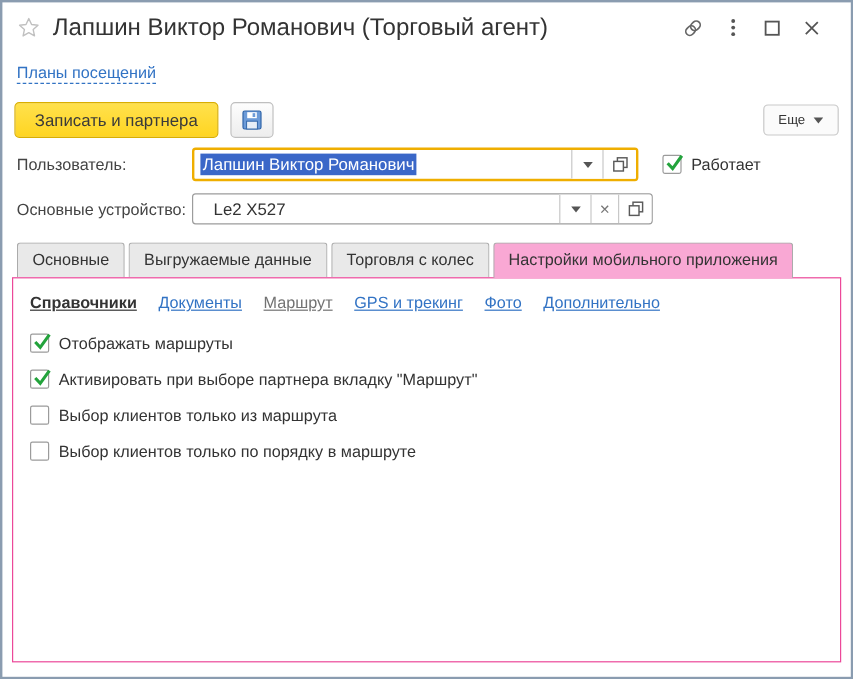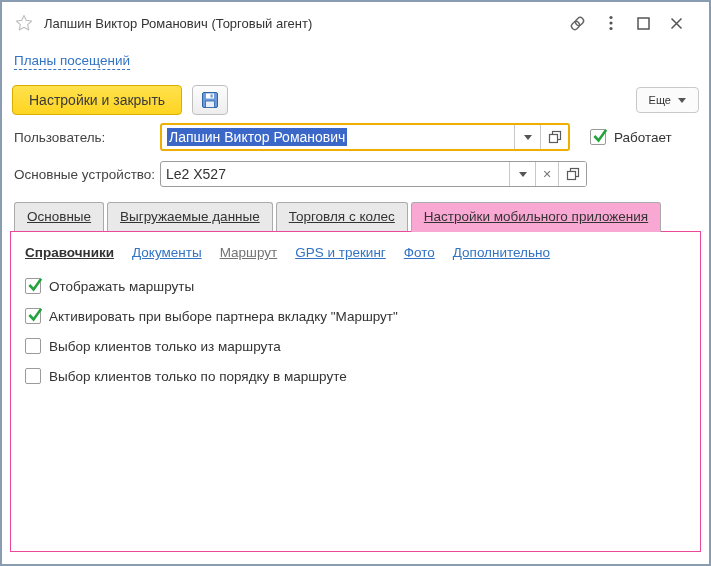--- a/index.html
+++ b/index.html
@@ -11,21 +11,21 @@
     background: #fff;
     border: 2px solid var(--window_border, #8A9CB0);
     display: flex;
     flex-direction: column;
     overflow: hidden;
   }
 
   
   .titlebar { display:flex; align-items:center; height:40px; padding:2px 16px 0 12px; flex:none; }
   .star { width:20px; height:20px; flex:none; cursor:pointer; }
-  .win-title { margin-left:10px; font-size:13px; color:#333; white-space:nowrap; }
+  .win-title { margin-left:10px; font-size:20px; color:#333; white-space:nowrap; }
   .title-icons { margin-left:auto; display:flex; align-items:center; gap:0; }
   .title-btn { width:33px; height:24px; display:flex; align-items:center; justify-content:center; cursor:pointer; }
 
   
   .navrow { display:flex; align-items:center; height:38px; padding:0 12px; gap:22px; flex:none; }
   .nav-chip { background:#F1F1F1; border-radius:4px; padding:7px 14px; color:#333; cursor:default; }
   .nav-link { color:var(--link_blue,#3273C4); border-bottom:1px dashed var(--link_blue,#3273C4); padding:1px 0; cursor:pointer; }
 
   
   .toolbar { display:flex; align-items:center; height:40px; padding:0 10px; gap:10px; flex:none; }
@@ -43,39 +43,39 @@
     margin-left:auto; background:#FBFBFB; border:1px solid #C9C9C9; border-radius:4px;
     padding:6px 12px; font-size:11px; color:#333; cursor:pointer;
     display:flex; align-items:center; gap:7px;
   }
   .caret { width:0; height:0; border-left:4px solid transparent; border-right:4px solid transparent; border-top:5px solid #555; display:inline-block; }
 
   
   .form-row { display:flex; align-items:center; margin:3px 12px 7px; flex:none; }
   .form-label { width:146px; flex:none; color:#444; }
   .field { display:flex; align-items:center; background:#fff; border-radius:3px; height:28px; overflow:hidden; }
-  .field-user { width:410px; border:2px solid var(--field_focus_border,#EFAE00); }
-  .field-device { width:427px; border:1px solid #9C9C9C; height:26px; }
+  .field-user { width:372px; border:2px solid var(--field_focus_border,#EFAE00); }
+  .field-device { width:384px; border:1px solid #9C9C9C; height:26px;padding-left:12px; }
   .field-text { flex:1; padding:0 5px; display:flex; align-items:center; height:100%; cursor:text; white-space:nowrap; overflow:hidden; }
   .sel-text { background:var(--selection_blue,#3A67C8); color:#fff; padding:1px 2px; font-size:14px; }
   .plain-text { color:#333; font-size:14px; }
   .field-btn { flex:none; height:100%; display:flex; align-items:center; justify-content:center; border-left:1px solid #C8C8C8; cursor:pointer; background:#fff; }
   .fb-drop { width:26px; }
   .fb-clear { width:23px; color:#777; font-size:11px; }
   .fb-open { width:28px; }
 
   
   .cb-wrap { display:flex; align-items:center; cursor:pointer; }
   .cb-box { width:16px; height:16px; border:1px solid #9B9B9B; border-radius:2px; background:#fff; position:relative; flex:none; }
   .cb-box svg { position:absolute; left:0px; top:-3px; overflow:visible; }
   .cb-label { margin-left:8px; color:#333; }
   .works-cb { margin-left:20px; }
 
   
-  .tabs { display:flex; align-items:center; margin:8px 8px 0; padding-left:4px; gap:3px; flex:none;text-decoration:underline; }
+  .tabs { display:flex; align-items:center; margin:8px 8px 0; padding-left:4px; gap:3px; flex:none; }
   .tab {
     background:#E9E9E9; border:1px solid #ABABAB; border-bottom:none;
     border-radius:3px 3px 0 0; padding:6px 12px 7px; color:#333; cursor:pointer;
     position:relative; z-index:1; white-space:nowrap;
   }
   .tab.active { background:#f9a8d4; z-index:3; margin-bottom:-1px; padding-bottom:8px; cursor:default; }
 
   
   .panel { flex:1; margin:0 8px 12px; border:1px solid #ec4899; background:#fff; padding:13px 14px; position:relative; z-index:2; }
   .panel-links { display:flex; gap:18px; flex-wrap:nowrap; }
@@ -120,21 +120,21 @@
       </svg>
     </div>
   </div>
 </div>
 
 <div class="navrow">
   <a class="nav-link">Планы посещений</a>
 </div>
 
 <div class="toolbar">
-  <button class="btn-primary">Настройки и закрыть</button>
+  <button class="btn-primary">Записать и партнера</button>
   <div class="btn-icon">
     <svg width="18" height="18" viewBox="0 0 18 18">
       <rect x="1.5" y="1.5" width="15" height="15" rx="1.5" fill="#6C9BD8" stroke="#2F64A8"></rect>
       <rect x="5" y="2.5" width="8" height="5" fill="#FFFFFF"></rect>
       <rect x="9.5" y="3.3" width="2.2" height="3.2" fill="#6C9BD8"></rect>
       <rect x="4.5" y="10" width="9" height="6.5" fill="#E7EEF7" stroke="#2F64A8" stroke-width="0.8"></rect>
     </svg>
   </div>
   <button class="btn-more">
     <span>Еще</span>

